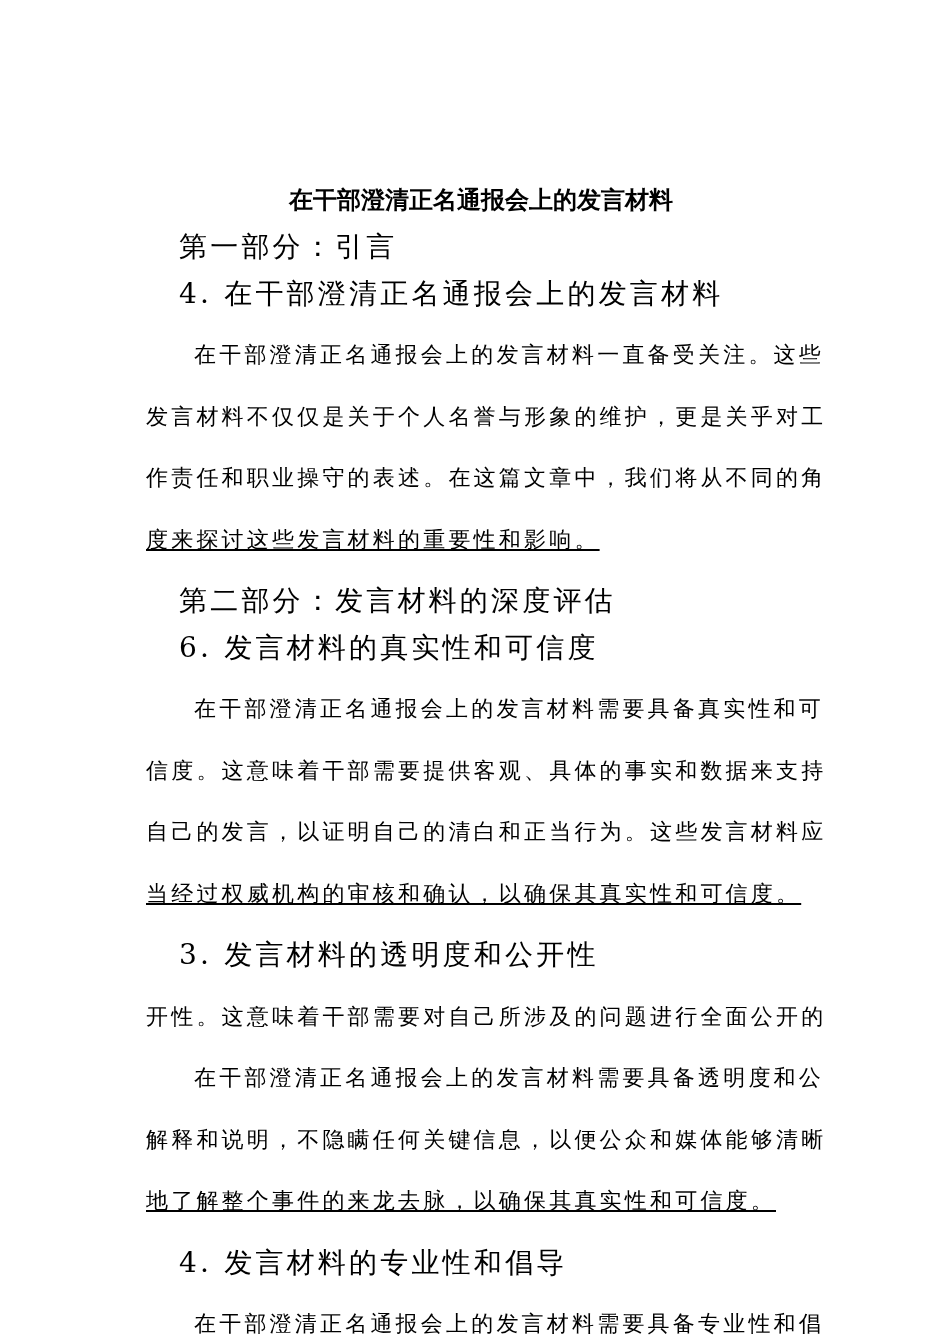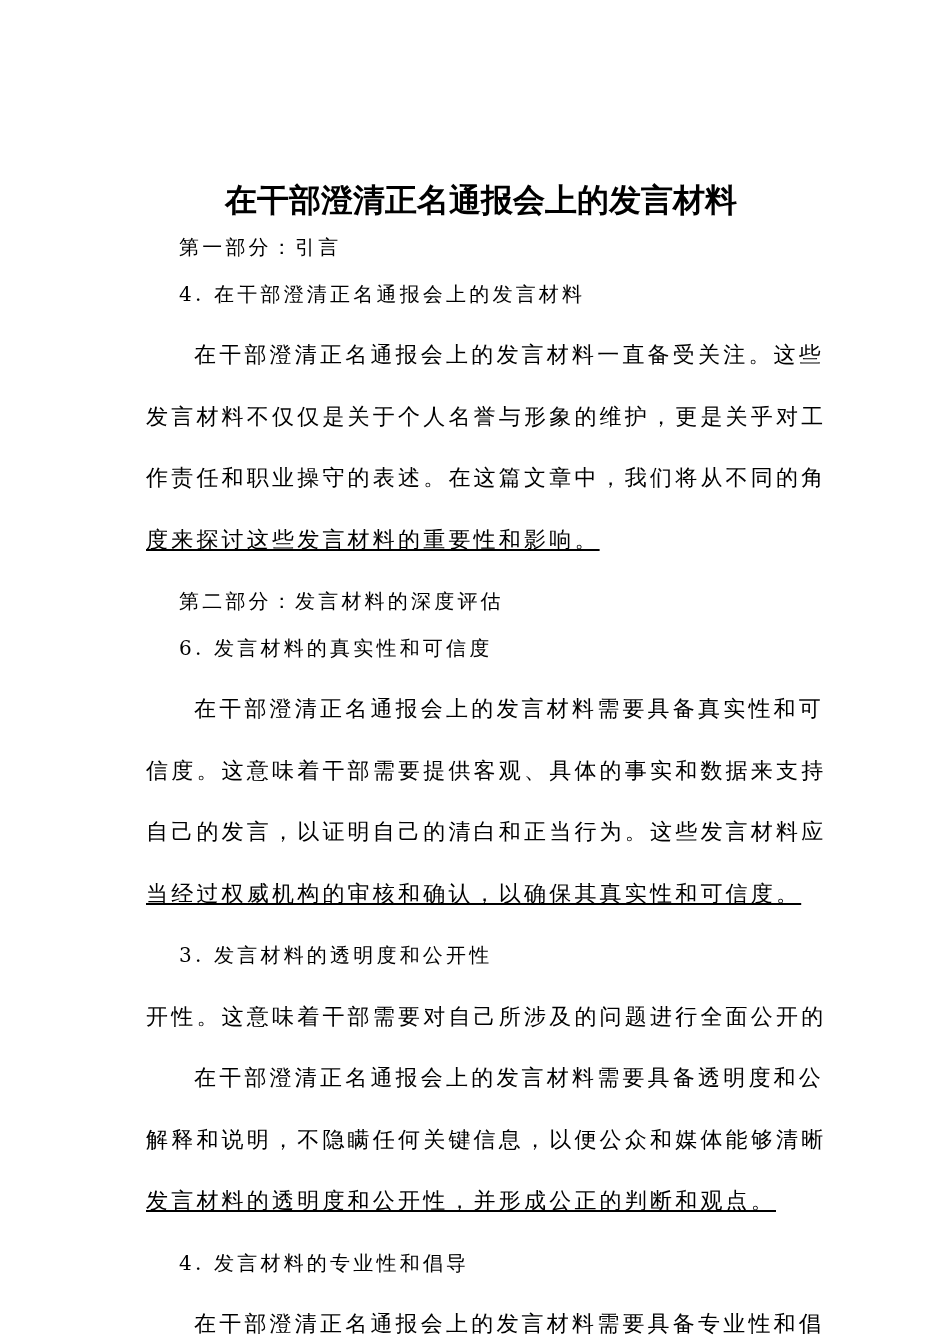--- a/index.html
+++ b/index.html
@@ -25,28 +25,28 @@
     }
     .content {
       position: absolute;
       left: 131px;
       top: 180px;
       width: 700px;
     }
     .doc-title {
       text-align: center;
       font-weight: bold;
-      font-size: 32px;
+      font-size: 24px;
       line-height: 40px;
       height: 40px;
       margin: 0 0 4px 0;
       letter-spacing: 0px;
     }
     .line {
-      font-size: 20px;
+      font-size: 28px;
       line-height: 46.5px;
       white-space: nowrap;
       letter-spacing: 3.2px;
       margin: 0;
     }
     .indent {
       padding-left: 48px;
     }
     .para-line {
       font-size: 22px;
@@ -89,21 +89,21 @@
       <p class="para-line">自己的发言，以证明自己的清白和正当行为。这些发言材料应</p>
       <p class="para-line last">当经过权威机构的审核和确认，以确保其真实性和可信度。</p>
     </div>
 
     <p class="line indent">3. 发言材料的透明度和公开性</p>
 
     <div>
       <p class="para-line">开性。这意味着干部需要对自己所涉及的问题进行全面公开的</p>
       <p class="para-line indent">在干部澄清正名通报会上的发言材料需要具备透明度和公</p>
       <p class="para-line">解释和说明，不隐瞒任何关键信息，以便公众和媒体能够清晰</p>
-      <p class="para-line last">发言材料的透明度和公开性，并形成公正的判断和观点。</p>
+      <p class="para-line last">地了解整个事件的来龙去脉，以确保其真实性和可信度。</p>
     </div>
 
     <p class="line indent">4. 发言材料的专业性和倡导</p>
 
     <div>
       <p class="para-line indent">在干部澄清正名通报会上的发言材料需要具备专业性和倡</p>
     </div>
 
   </div>
 </div>

